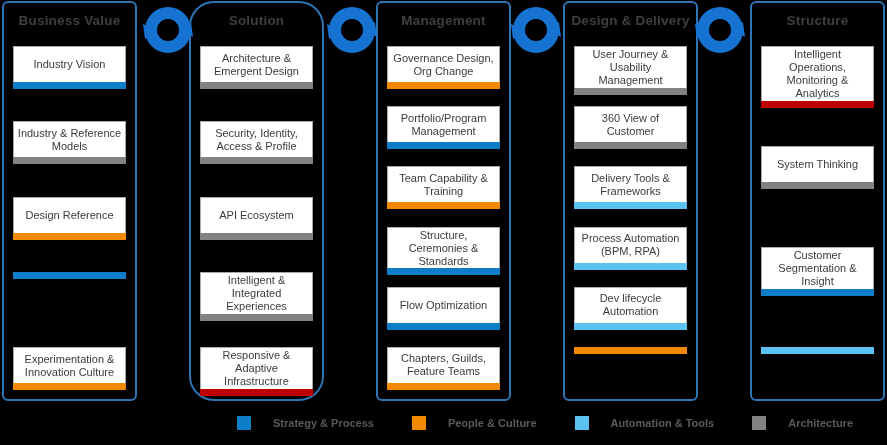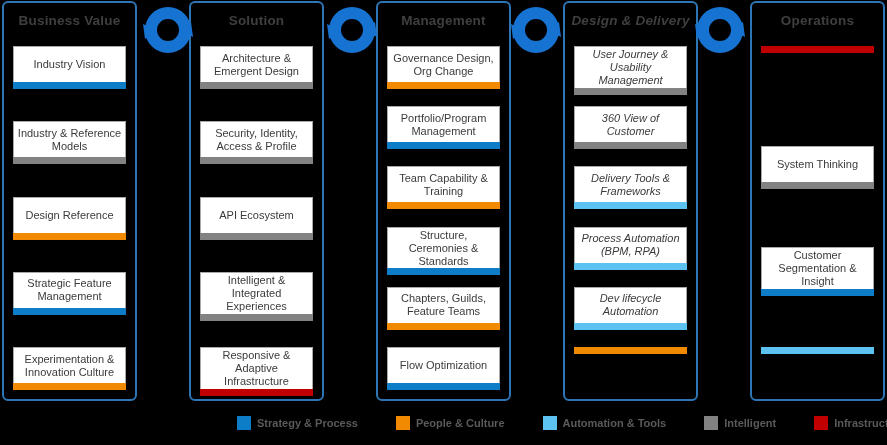--- a/index.html
+++ b/index.html
@@ -47,21 +47,21 @@
   .box-bar { height: 7px; flex: 0 0 7px; }
   .sync {
     position: absolute; top: 3px; width: 52px; height: 56px;
     z-index: 5;
   }
   .legend {
     position: absolute; left: 237px; top: 416px;
     display: flex; align-items: center; gap: 38px;
     white-space: nowrap;
   }
-  .legend-item { display: flex; align-items: center; gap: 6px; }
+  .legend-item { display: flex; align-items: center; gap: 22px; }
   .legend-swatch { width: 14px; height: 14px; display: inline-block; }
   .legend-label { font-size: 11px; color: #5a5a5a; font-weight: 600; }
 </style>
 </head>
 <body>
 
 <div class="canvas">
   <div class="columns">
       <div class="column" style="border-color: rgb(46, 117, 182);">
         <div class="col-title">Business Value</div>
@@ -72,30 +72,29 @@
           </div>
           <div class="box">
             <div class="box-face">Industry &amp; Reference Models</div>
             <div class="box-bar" style="background: rgb(130, 130, 130);"></div>
           </div>
           <div class="box">
             <div class="box-face">Design Reference</div>
             <div class="box-bar" style="background: rgb(241, 138, 0);"></div>
           </div>
           <div class="box">
-            <div class="box-face">Strategic Feature Management</div>
             <div class="box-bar" style="background: rgb(14, 125, 200);"></div>
           </div>
           <div class="box">
             <div class="box-face">Experimentation &amp; Innovation Culture</div>
             <div class="box-bar" style="background: rgb(241, 138, 0);"></div>
           </div>
         </div>
       </div>
-      <div class="column" style="border-color: rgb(46, 117, 182);">
+      <div class="column" style="border-color: rgb(46, 117, 182); border-radius: 25px;">
         <div class="col-title">Solution</div>
         <div class="boxes">
           <div class="box">
             <div class="box-face">Architecture &amp; Emergent Design</div>
             <div class="box-bar" style="background: rgb(130, 130, 130);"></div>
           </div>
           <div class="box">
             <div class="box-face">Security, Identity, Access &amp; Profile</div>
             <div class="box-bar" style="background: rgb(130, 130, 130);"></div>
           </div>
@@ -126,30 +125,30 @@
           </div>
           <div class="box">
             <div class="box-face">Team Capability &amp; Training</div>
             <div class="box-bar" style="background: rgb(241, 138, 0);"></div>
           </div>
           <div class="box">
             <div class="box-face">Structure, Ceremonies &amp; Standards</div>
             <div class="box-bar" style="background: rgb(14, 125, 200);"></div>
           </div>
           <div class="box">
+            <div class="box-face">Flow Optimization</div>
+            <div class="box-bar" style="background: rgb(14, 125, 200);"></div>
+          </div>
+          <div class="box">
             <div class="box-face">Chapters, Guilds, Feature Teams</div>
             <div class="box-bar" style="background: rgb(241, 138, 0);"></div>
           </div>
-          <div class="box">
-            <div class="box-face">Flow Optimization</div>
-            <div class="box-bar" style="background: rgb(14, 125, 200);"></div>
-          </div>
-        </div>
-      </div>
-      <div class="column" style="border-color: rgb(46, 117, 182); font-style: italic;">
+        </div>
+      </div>
+      <div class="column" style="border-color: rgb(46, 117, 182);">
         <div class="col-title">Design &amp; Delivery</div>
         <div class="boxes">
           <div class="box">
             <div class="box-face">User Journey &amp; Usability Management</div>
             <div class="box-bar" style="background: rgb(130, 130, 130);"></div>
           </div>
           <div class="box">
             <div class="box-face">360 View of Customer</div>
             <div class="box-bar" style="background: rgb(130, 130, 130);"></div>
           </div>
@@ -164,23 +163,24 @@
           <div class="box">
             <div class="box-face">Dev lifecycle Automation</div>
             <div class="box-bar" style="background: rgb(91, 194, 242);"></div>
           </div>
           <div class="box">
             <div class="box-bar" style="background: rgb(241, 138, 0);"></div>
           </div>
         </div>
       </div>
       <div class="column" style="border-color: rgb(46, 117, 182);">
-        <div class="col-title">Operations</div>
-        <div class="boxes">
-          <div class="box">
+        <div class="col-title">Structure</div>
+        <div class="boxes">
+          <div class="box">
+            <div class="box-face">Intelligent Operations, Monitoring &amp; Analytics</div>
             <div class="box-bar" style="background: rgb(192, 0, 0);"></div>
           </div>
           <div class="box">
             <div class="box-face">System Thinking</div>
             <div class="box-bar" style="background: rgb(130, 130, 130);"></div>
           </div>
           <div class="box">
             <div class="box-face">Customer Segmentation &amp; Insight</div>
             <div class="box-bar" style="background: rgb(14, 125, 200);"></div>
           </div>
@@ -220,20 +220,20 @@
       <div class="legend-item">
         <div class="legend-swatch" style="background: rgb(241, 138, 0);"></div>
         <div class="legend-label">People &amp; Culture</div>
       </div>
       <div class="legend-item">
         <div class="legend-swatch" style="background: rgb(91, 194, 242);"></div>
         <div class="legend-label">Automation &amp; Tools</div>
       </div>
       <div class="legend-item">
         <div class="legend-swatch" style="background: rgb(130, 130, 130);"></div>
-        <div class="legend-label">Intelligent</div>
+        <div class="legend-label">Architecture</div>
       </div>
       <div class="legend-item">
         <div class="legend-swatch" style="background: rgb(192, 0, 0);"></div>
         <div class="legend-label">Infrastructure</div>
       </div>
     </div>
 </div>
 
 </body></html>

